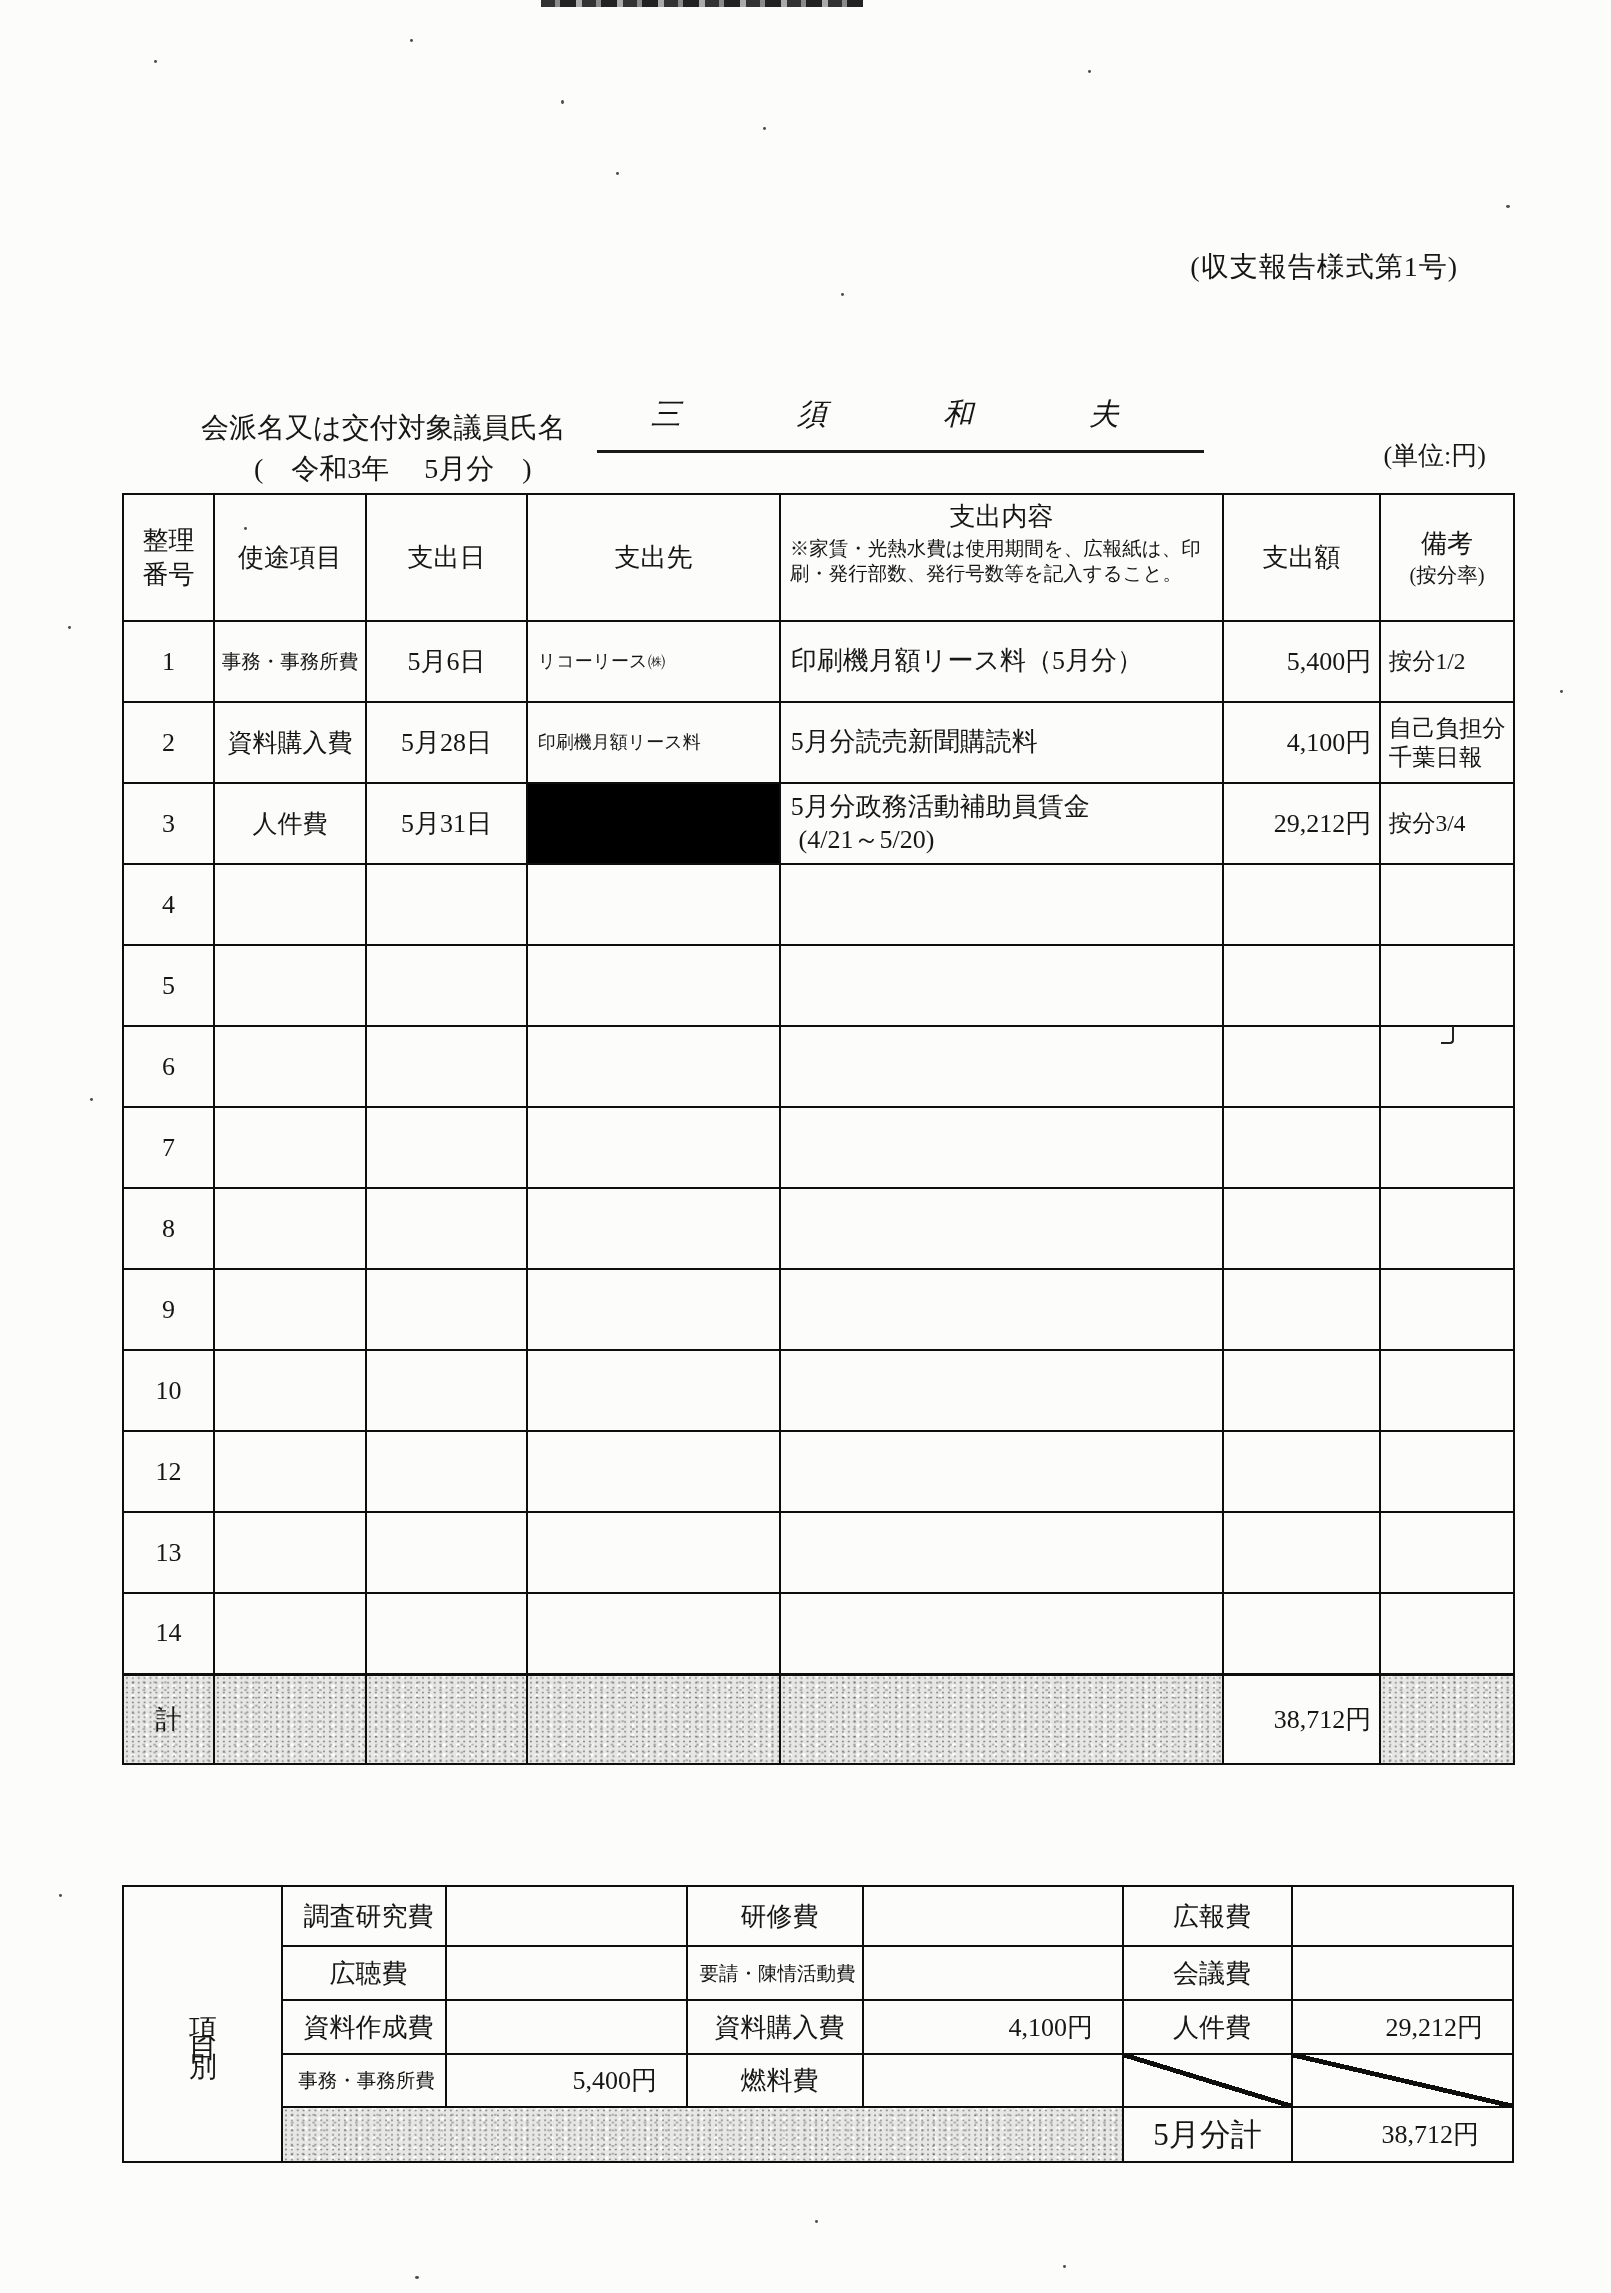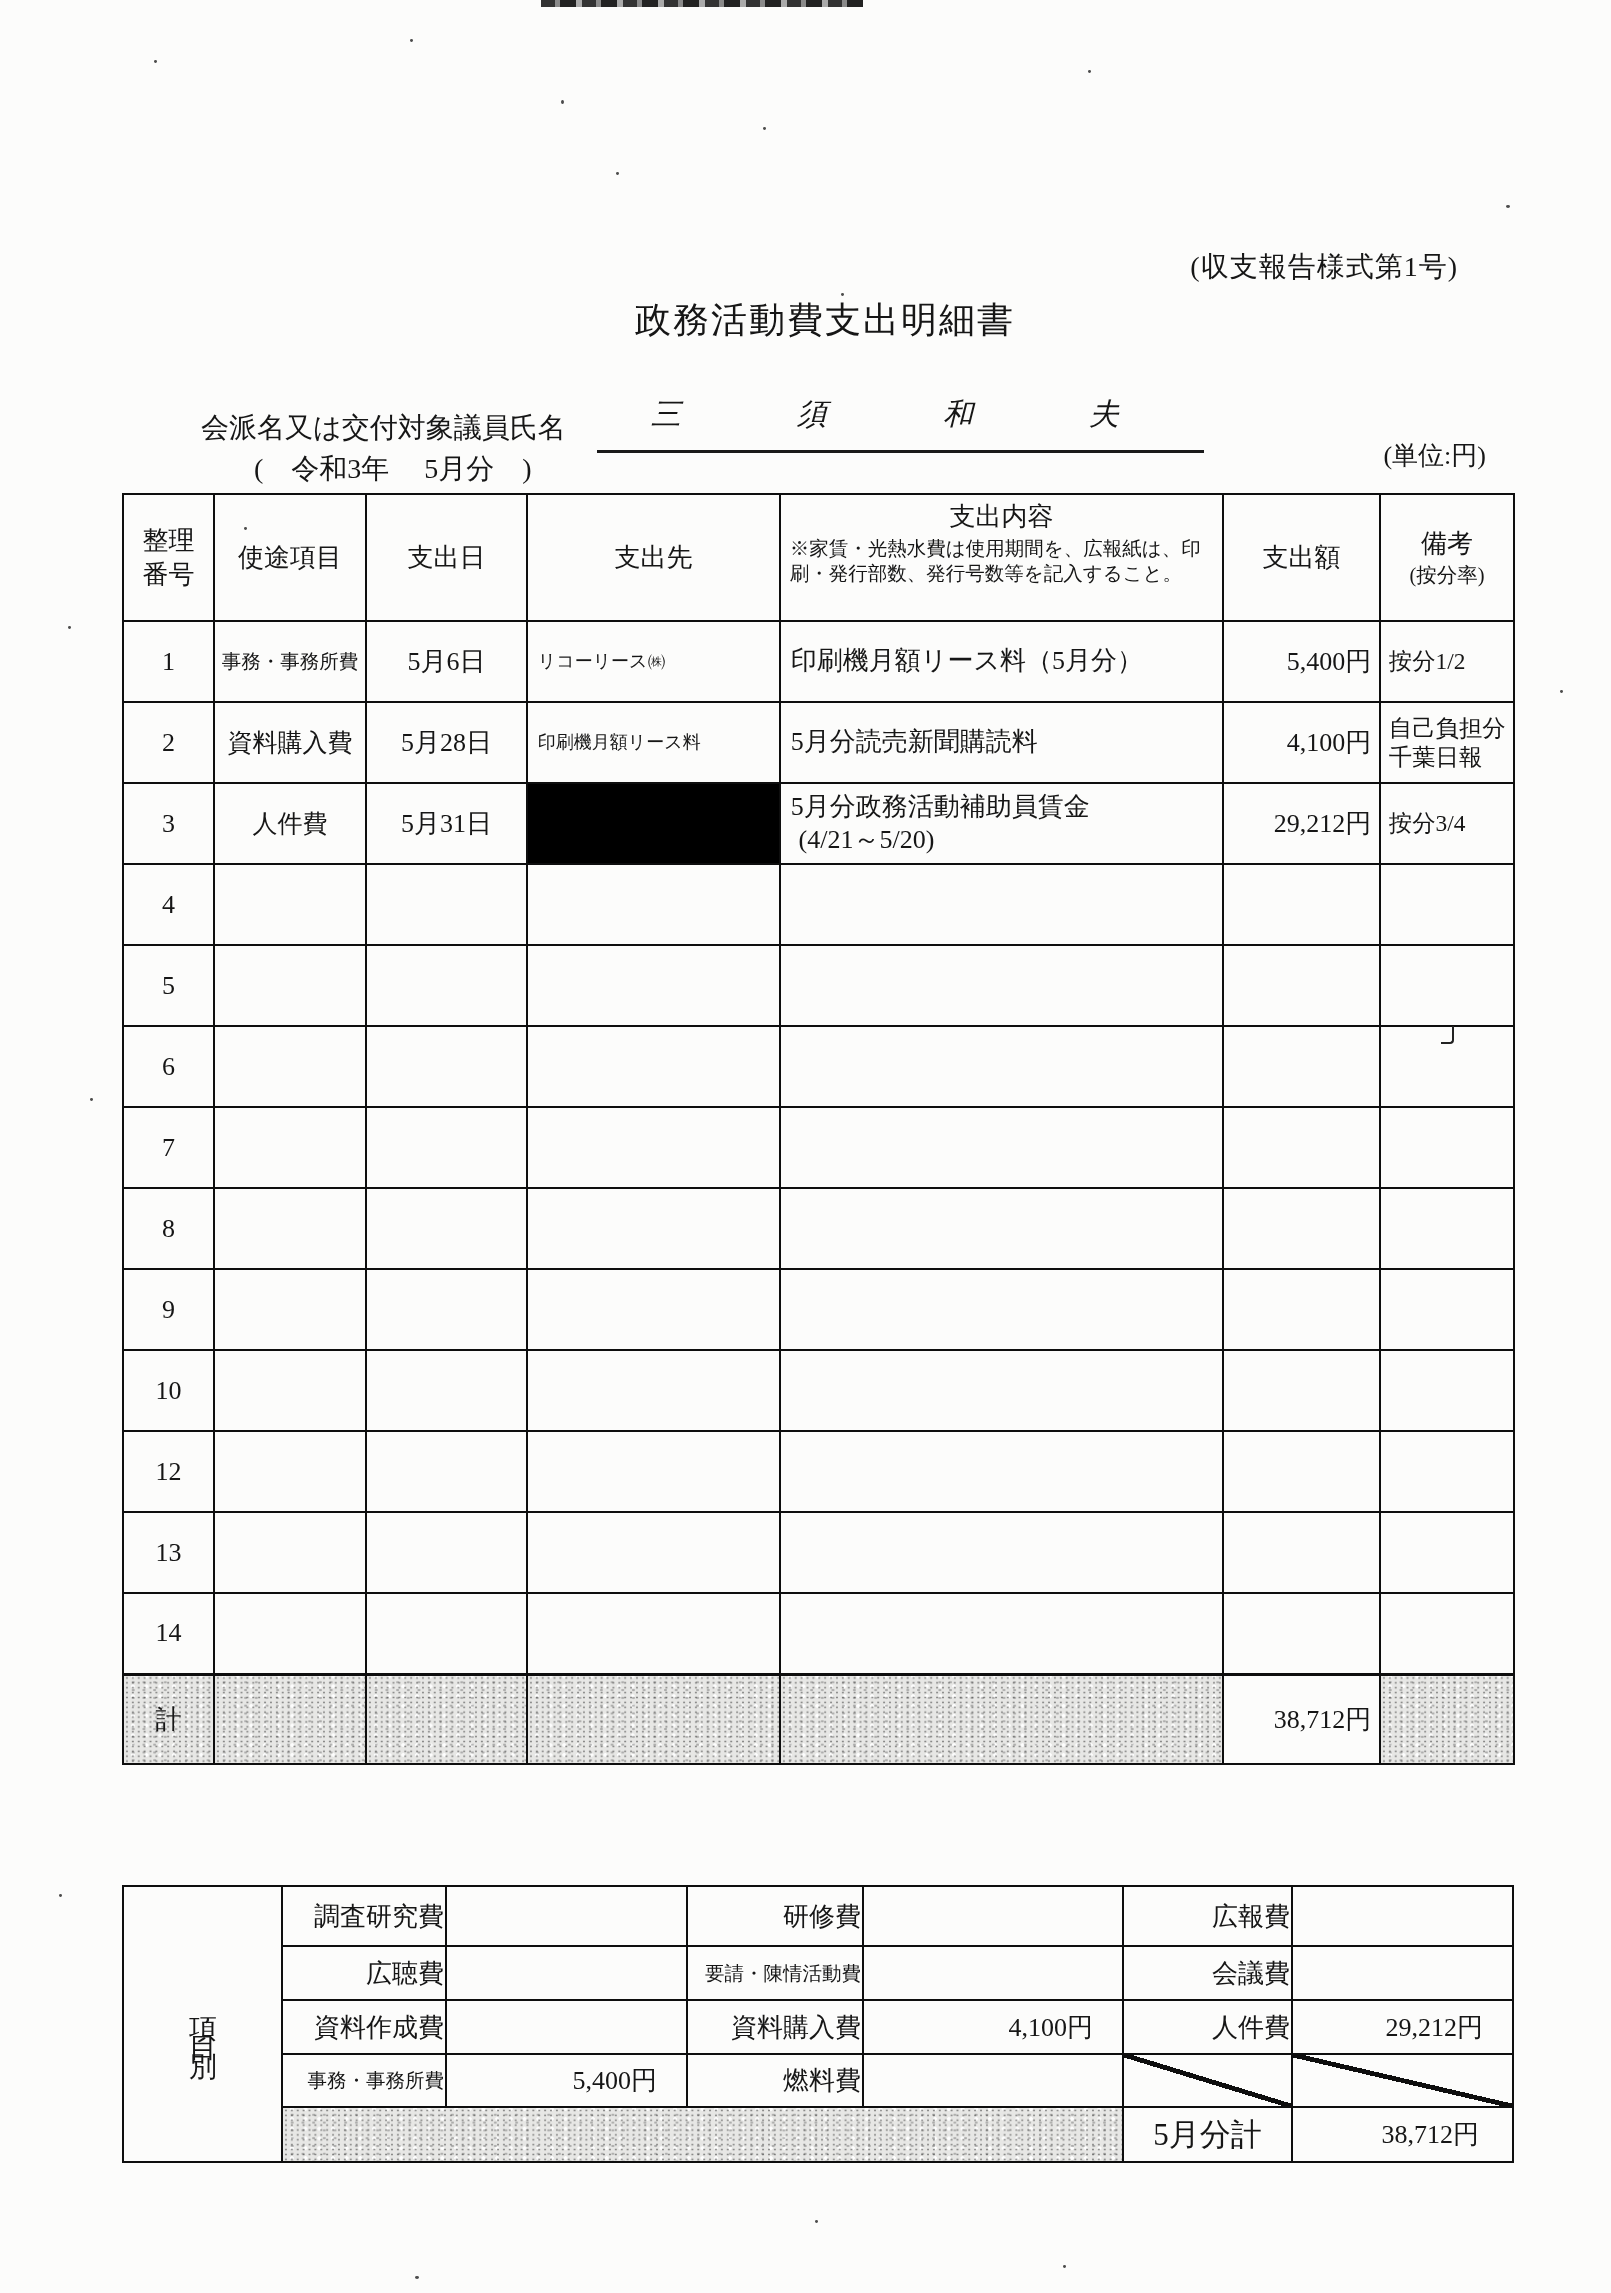--- a/index.html
+++ b/index.html
@@ -66,42 +66,41 @@
     background-position:0 0, 3.9px 2.9px, 2px 5.9px;
   }
   .total-label{font-size:26px;}
 
   
   .summary-table{left:122px;top:1885px;width:1390px;border:2.9px solid #0e0e0e;}
   .summary-table td{border:2px solid #0e0e0e;}
   .sr1{height:60px}.sr2{height:54px}.sr3{height:54px}.sr4{height:53px}.sr5{height:55px}
   .side{text-align:center;}
   .side span{writing-mode:vertical-rl;text-orientation:upright;font-size:28px;letter-spacing:17.6px;line-height:1;}
-  .sl{text-align:right;padding-left:9.8px;font-size:26px;}
+  .sl{text-align:center;padding-left:9.8px;font-size:26px;}
   .sl.small{font-size:19.5px;padding-left:5.9px;}
   .sv{text-align:right;padding-right:29px;font-size:26px;}
   .diag{background-image:linear-gradient(to right top, transparent calc(50% - 2.4px), #0e0e0e calc(50% - 2.4px) calc(50% + 2.4px), transparent calc(50% + 2.4px));}
   .band-row td{border-top:2.9px solid #0e0e0e;}
   .total-l{text-align:center;font-size:31px;}
   .total-v{text-align:right;padding-right:33px;font-size:26px;}
 
   
   .speck{position:absolute;background:#4c4c4c;border-radius:50%;}
   .jmark{position:absolute;left:1441px;top:1026px;width:10.7px;height:15.6px;
          border-right:2.9px solid #222;border-bottom:2.9px solid #222;border-bottom-right-radius:3.9px;}
 </style>
 </head>
 <body>
 
 <div class="page">
 
   <div class="artifact-strip"></div>
 
   <div class="form-note">(収支報告様式第1号)</div>
-  <div class="doc-title">政務活動費支出明細書</div>
 
   <div class="name-label">会派名又は交付対象議員氏名</div>
   <div class="name-value">三須和夫</div>
   <div class="period">(　令和3年　 5月分　)</div>
   <div class="unit-note">(単位:円)</div>
 
   <table class="main-table">
     <colgroup>
       <col style="width:91px">
         <col style="width:152px">

